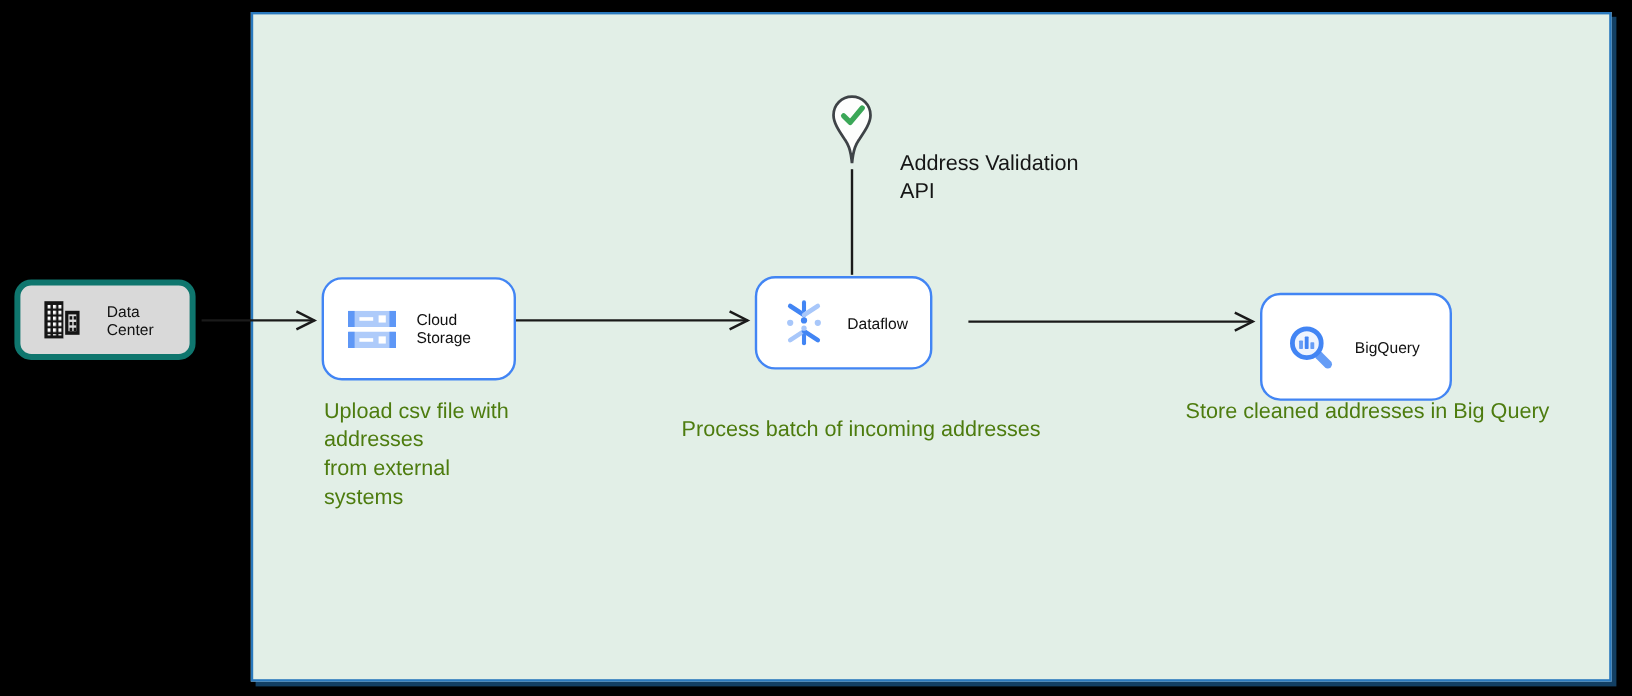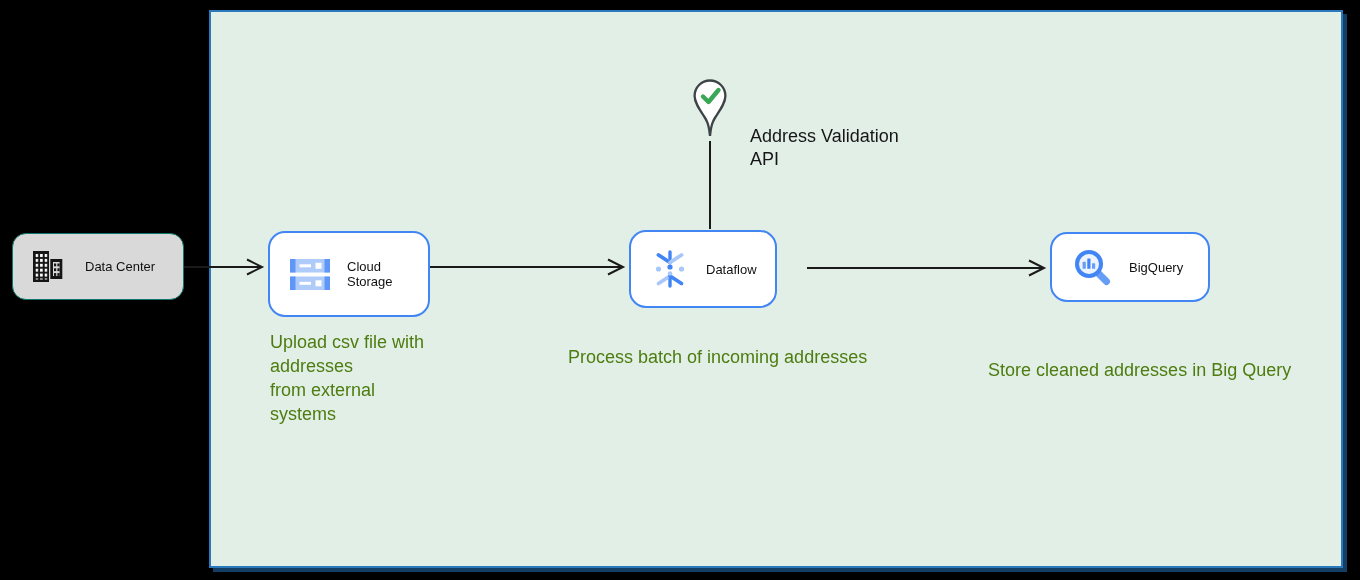--- a/index.html
+++ b/index.html
@@ -8,45 +8,45 @@
     background:#000000;
     font-family:"Liberation Sans", sans-serif;
     color:#161616;
   }
   .canvas {
     position:absolute; left:209px; top:10px; width:1134px; height:558px;
     background:#e2efe7; border:2px solid #2a79bd; box-sizing:border-box;
     box-shadow:4px 4px 0 #123f63;
   }
   .external-node {
-    position:absolute; left:12px; top:233px; width:172px; height:67px;
-    background:#d9d9d9; border:1px solid #0f766e; border-radius:14px;
+    position:absolute; left:12px; top:233px; width:151px; height:67px;
+    background:#d9d9d9; border:5px solid #0f766e; border-radius:14px;
     display:flex; align-items:center; box-sizing:border-box;
   }
   .external-node .icon { margin-left:16px; display:flex; }
   .external-node .label { margin-left:20px; font-size:13px; color:#111; }
 
   .gcp-node {
     position:absolute; background:#ffffff; border:2px solid #4285f4;
     border-radius:17px; display:flex; align-items:center; box-sizing:border-box;
   }
   .gcp-node .icon { margin-left:20px; display:flex; }
   .gcp-node .label { margin-left:17px; font-size:13px; color:#111; }
 
   #node-cloud-storage { left:268px; top:231px; width:162px; height:86px; }
   #node-dataflow      { left:629px; top:230px; width:148px; height:78px; }
-  #node-bigquery      { left:1050px; top:232px; width:160px; height:70px; }
+  #node-bigquery      { left:1050px; top:244px; width:160px; height:90px; }
 
   .caption {
     position:absolute; font-size:18px; line-height:24px; color:#4d7c0f;
     white-space:pre-line;
   }
   #caption-cloud-storage { left:270px; top:330px; width:230px; }
   #caption-dataflow      { left:568px; top:330px; width:360px;margin-top:15px; }
-  #caption-bigquery      { left:988px; top:330px; width:350px;margin-top:28px; }
+  #caption-bigquery      { left:988px; top:330px; width:350px; }
 
   .api-label {
     position:absolute; left:750px; top:89px; font-size:18px; line-height:23px;
     color:#161616; white-space:pre-line;margin-top:36px;
   }
   .pin { position:absolute; left:692px; top:78px; }
 
   svg.overlay { position:absolute; left:0; top:0; pointer-events:none; }
 </style>
 </head>

